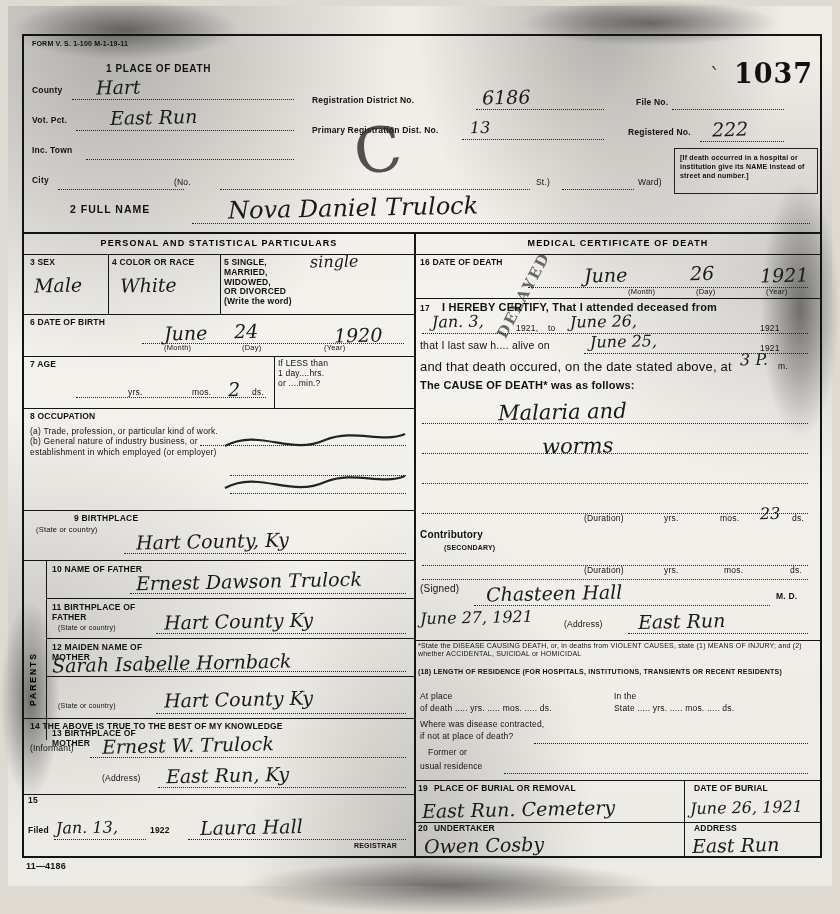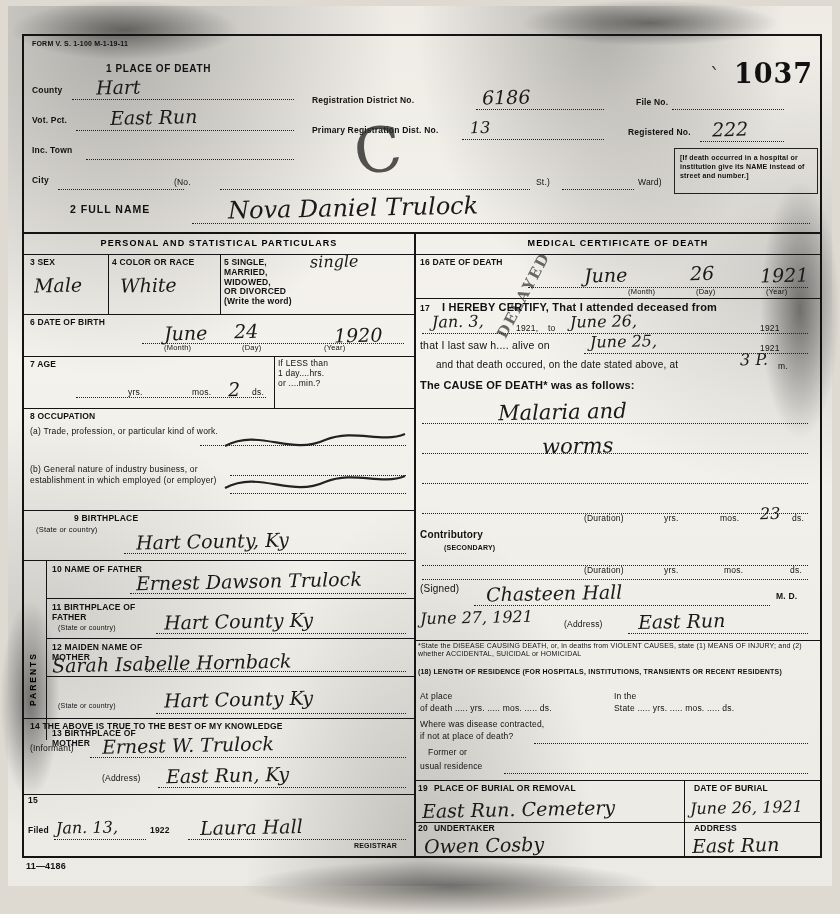--- a/index.html
+++ b/index.html
@@ -178,21 +178,21 @@
 or ....min.?</div>
     <div class="pr dots" style="left:52px;top:360px;width:190px;"></div>
     <div class="pr lbl n" style="left:104px;top:352px;">yrs.</div>
     <div class="pr lbl n" style="left:168px;top:352px;">mos.</div>
     <div class="pr lbl n" style="left:228px;top:352px;">ds.</div>
     <div class="pr" style="left:204px;top:342px;"><span class="hw big">2</span></div>
     <div class="pr hline" style="left:0px;top:372px;width:390px;border-top-width:1.5px;"></div>
 
     <div class="pr lbl" style="left:6px;top:376px;">8 OCCUPATION</div>
     <div class="pr lbl n" style="left:6px;top:390px;width:190px;line-height:1.25;">(a) Trade, profession, or particular kind of work.</div>
-    <div class="pr lbl n" style="left:6px;top:428px;width:196px;line-height:1.25;">(b) General nature of industry business, or establishment in which employed (or employer)</div>
+    <div class="pr lbl n" style="left:6px;top:400px;width:196px;line-height:1.25;">(b) General nature of industry business, or establishment in which employed (or employer)</div>
     <div class="pr dots" style="left:176px;top:408px;width:206px;"></div>
     <div class="pr dots" style="left:206px;top:438px;width:176px;"></div>
     <div class="pr dots" style="left:206px;top:456px;width:176px;"></div>
     <svg class="pr" style="left:196px;top:386px;" width="190" height="90">
       <path d="M5,24 C40,6 70,34 105,18 C135,6 160,22 185,12" stroke="#222" stroke-width="2.2" fill="none"></path>
       <path d="M5,66 C40,48 70,76 105,60 C135,48 160,64 185,54" stroke="#222" stroke-width="2.2" fill="none"></path>
     </svg>
     <div class="pr hline" style="left:0px;top:474px;width:390px;border-top-width:1.5px;"></div>
 
     <div class="pr lbl" style="left:2px;top:478px;padding-left:48px;">9 BIRTHPLACE</div>
@@ -267,21 +267,21 @@
     <div class="pr lbl n" style="left:492px;top:288px;">1921,</div>
     <div class="pr lbl n" style="left:524px;top:288px;">to</div>
     <div class="pr" style="left:546px;top:276px;"><span class="hw mid">June 26,</span></div>
     <div class="pr lbl n" style="left:736px;top:288px;">1921</div>
 
     <div class="pr lbl n" style="left:396px;top:304px;font-size:10.5px;">that I last saw h.... alive on</div>
     <div class="pr dots" style="left:560px;top:316px;width:224px;"></div>
     <div class="pr" style="left:566px;top:296px;"><span class="hw mid">June 25,</span></div>
     <div class="pr lbl n" style="left:736px;top:308px;">1921</div>
 
-    <div class="pr lbl n" style="left:412px;top:324px;font-size:10px;">and that death occured, on the date stated above, at</div>
+    <div class="pr lbl n" style="left:396px;top:324px;font-size:13px;">and that death occured, on the date stated above, at</div>
     <div class="pr" style="left:716px;top:314px;"><span class="hw mid">3 P.</span></div>
     <div class="pr lbl n" style="left:754px;top:326px;">m.</div>
 
     <div class="pr lbl" style="left:396px;top:344px;font-size:11px;">The CAUSE OF DEATH* was as follows:</div>
 
     <div class="pr dots" style="left:398px;top:386px;width:386px;"></div>
     <div class="pr dots" style="left:398px;top:416px;width:386px;"></div>
     <div class="pr dots" style="left:398px;top:446px;width:386px;"></div>
     <div class="pr dots" style="left:398px;top:476px;width:386px;"></div>
 

